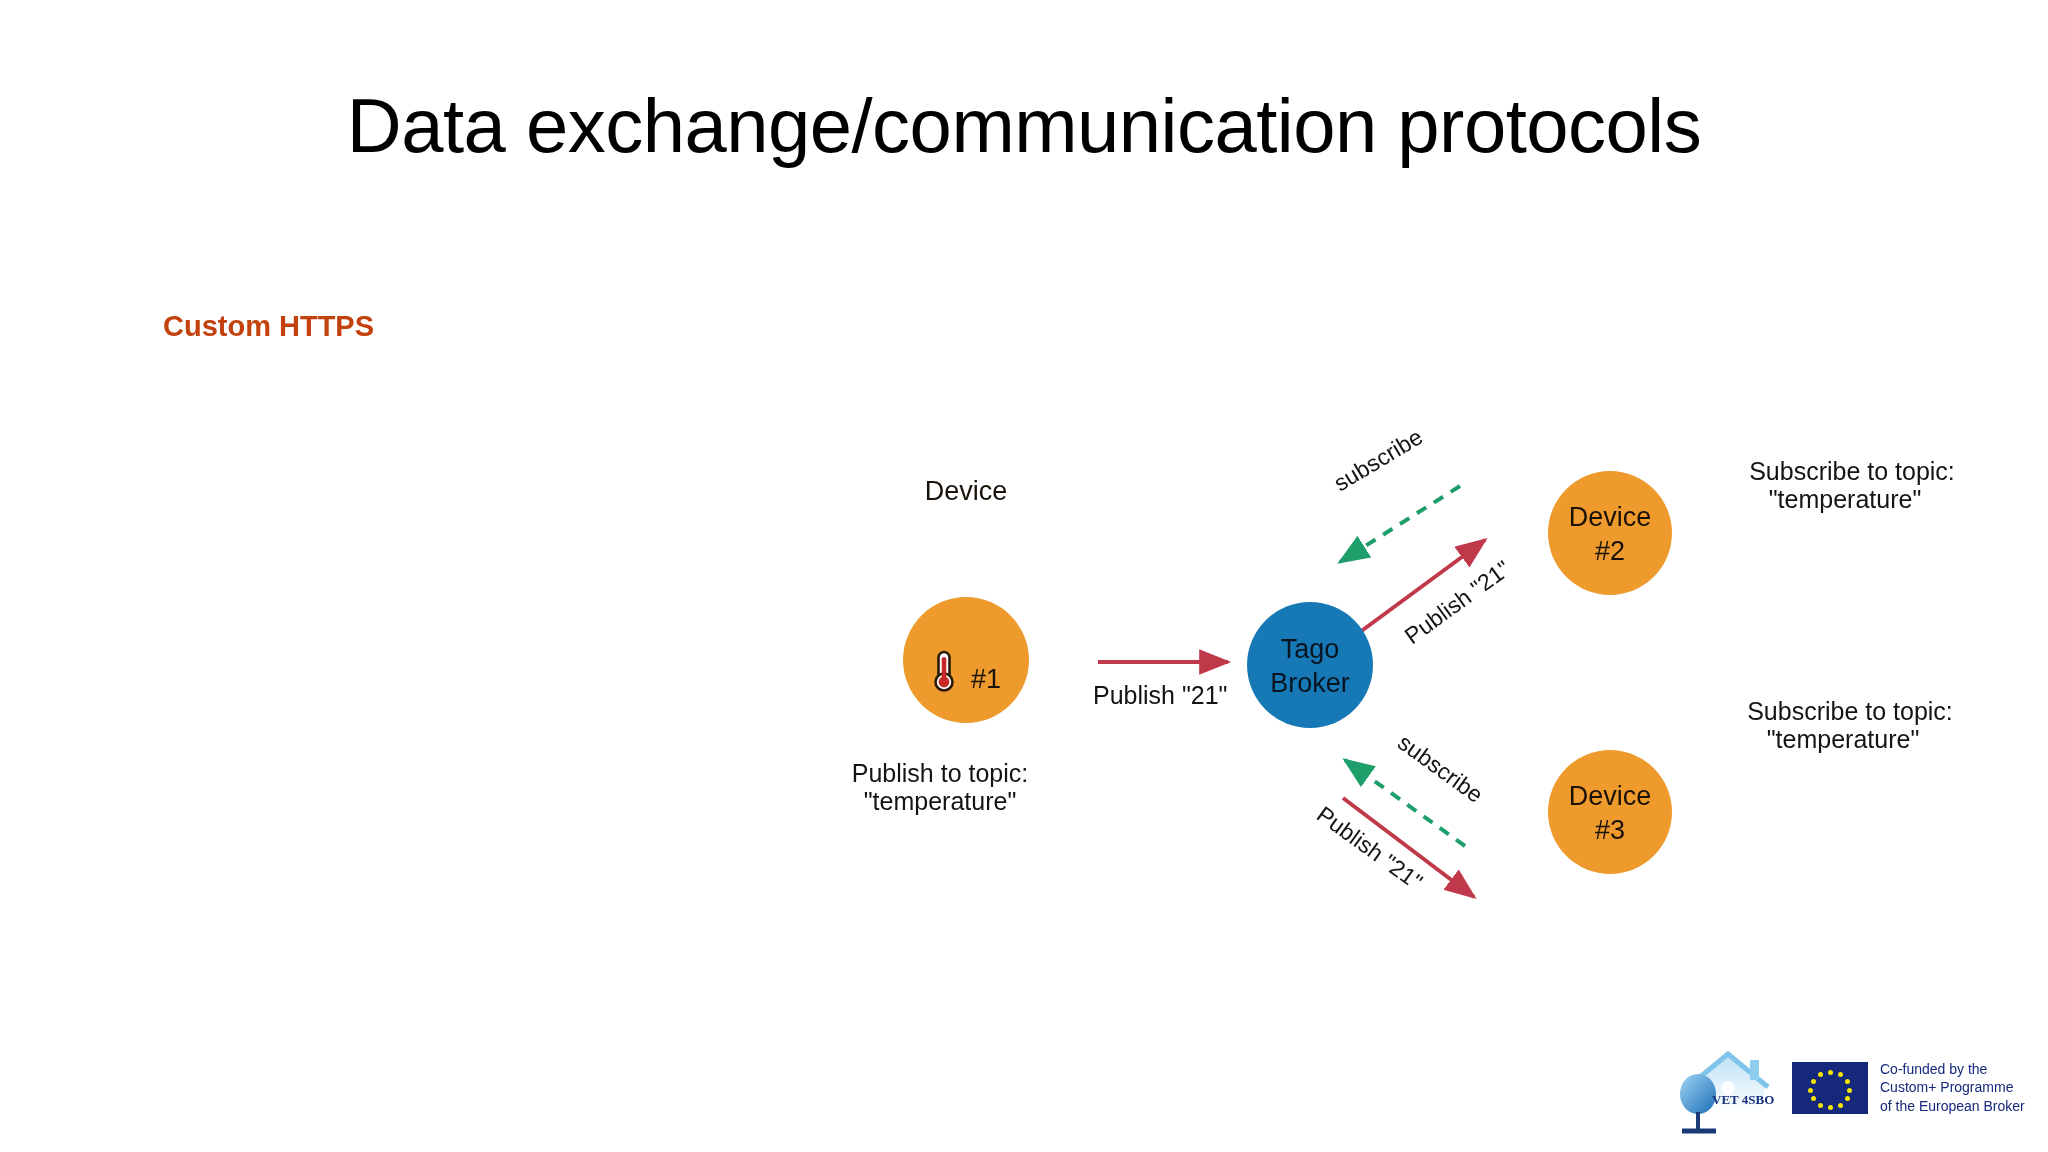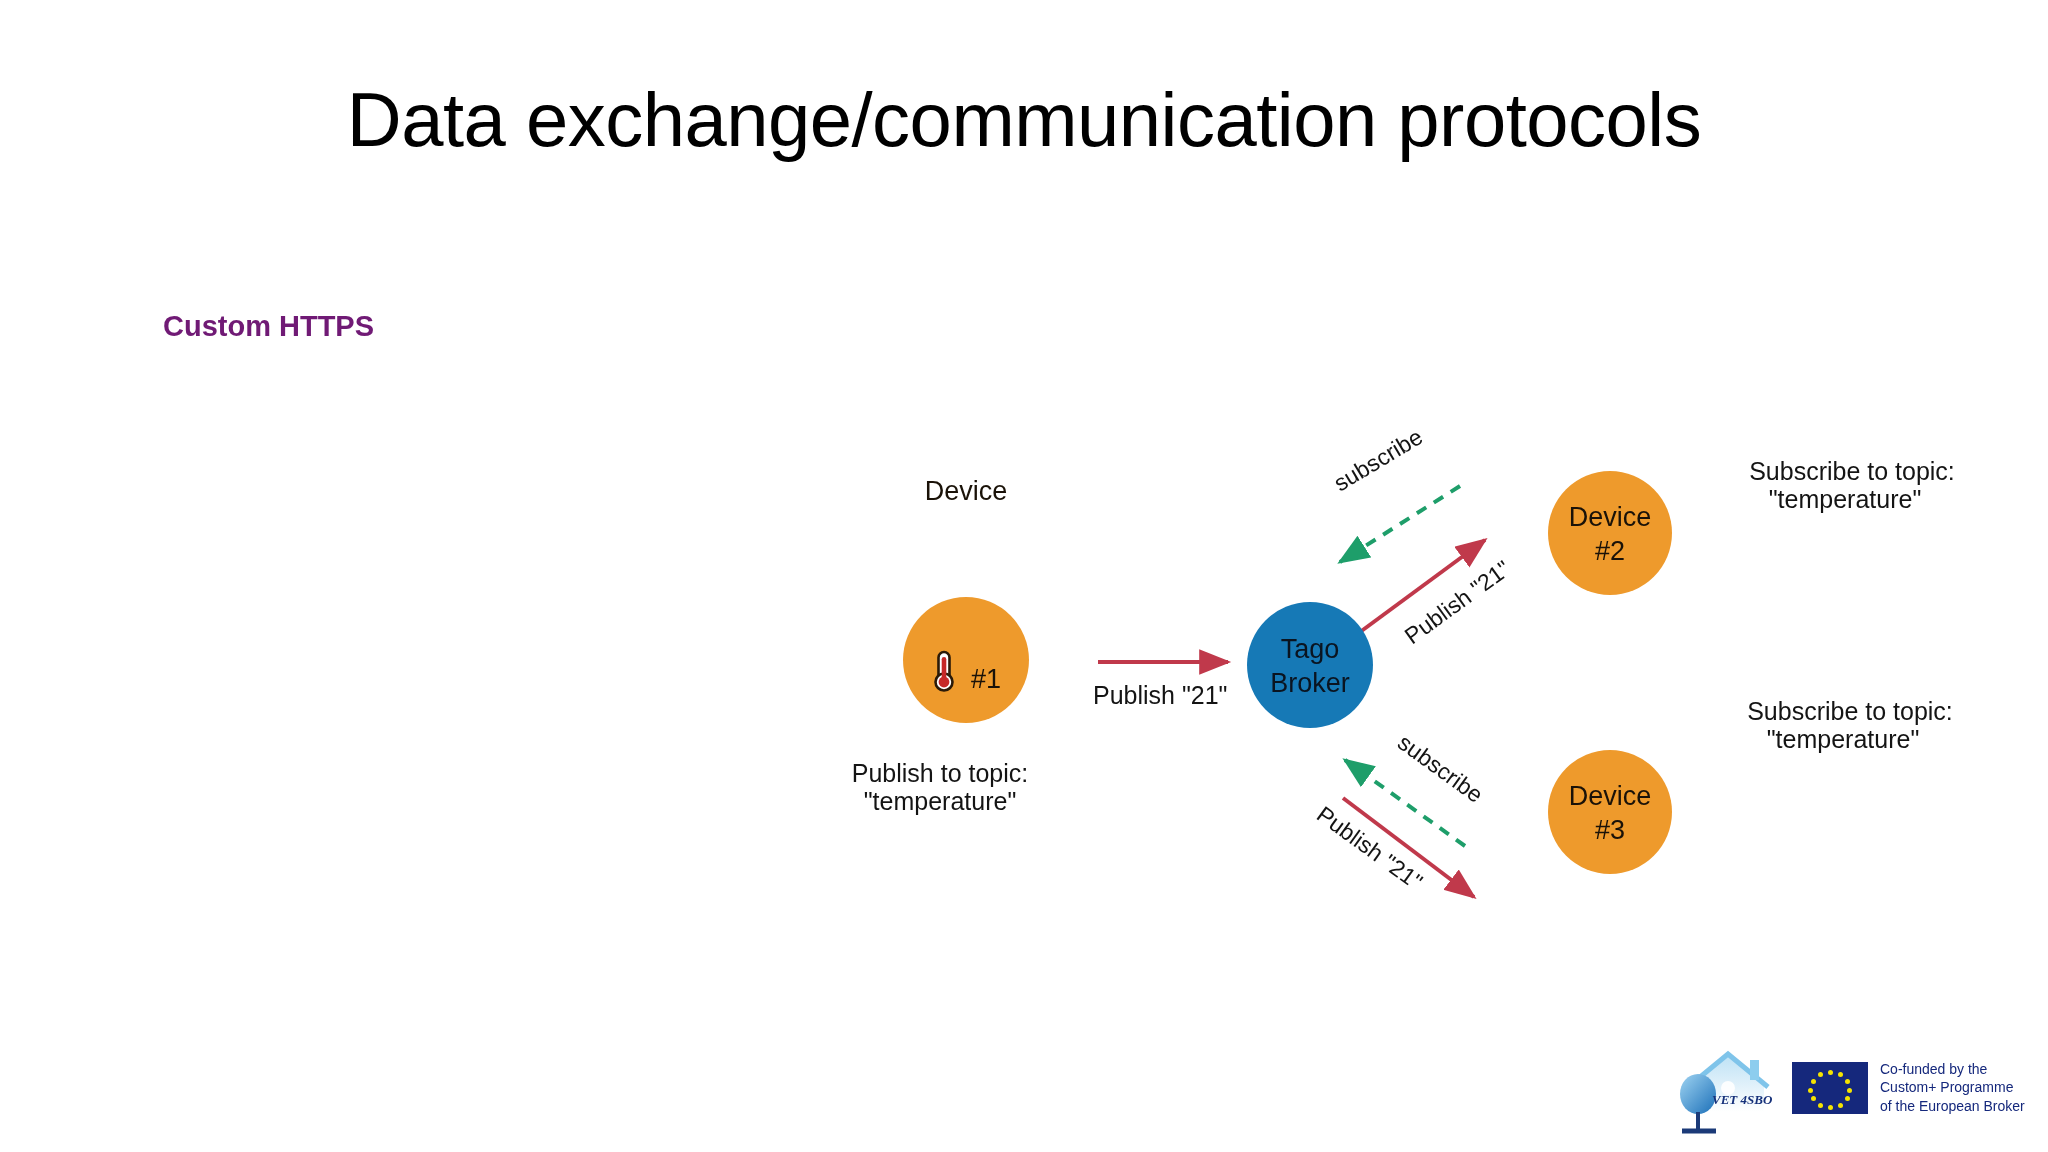--- a/index.html
+++ b/index.html
@@ -13,38 +13,38 @@
     position: relative;
     overflow: hidden;
     font-family: "Liberation Sans", sans-serif;
     color: #000000;
   }
 
   
   .slide-title {
     position: absolute;
     left: 0;
-    top: 80px;
+    top: 86px;
     width: 2048px;
     text-align: center;
     font-size: 76px;
     font-weight: 400;
     line-height: 1.05;
     letter-spacing: -0.5px;
     color: #000000;
     white-space: nowrap;
   }
 
   
   .text-block { position: absolute; }
   .block-heading {
     font-size: 29px;
     font-weight: bold;
     line-height: 1.45;
-    color: #701a75;
+    color: #c2410c;
   }
   .block-body {
     font-size: 29px;
     font-weight: 400;
     line-height: 1.48;
     color: #000000;
   }
   #https-block { left: 163px; top: 305px; width: 1010px; }
   #mqtt-block  { left: 132px; top: 895px; width: 1200px; }
 
@@ -91,21 +91,20 @@
     top: 1046px;
     width: 360px;
     height: 96px;
   }
   .vet-logo {
     position: absolute;
     left: 0;
     top: 0;
     width: 108px;
     height: 96px;
-    font-style: italic;
   }
   .eu-logo-group {
     position: absolute;
     left: 120px;
     top: 14px;
     display: flex;
     align-items: center;
     gap: 12px;
   }
   .eu-flag {

